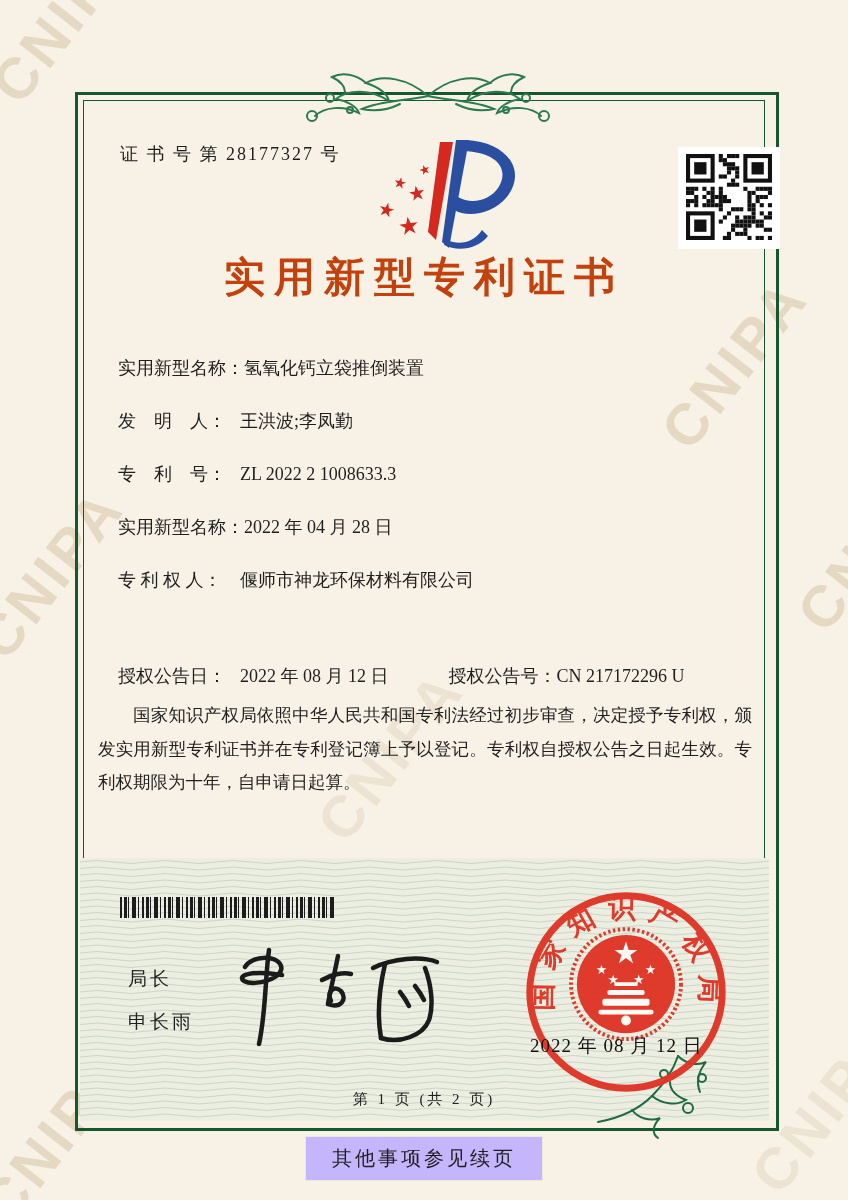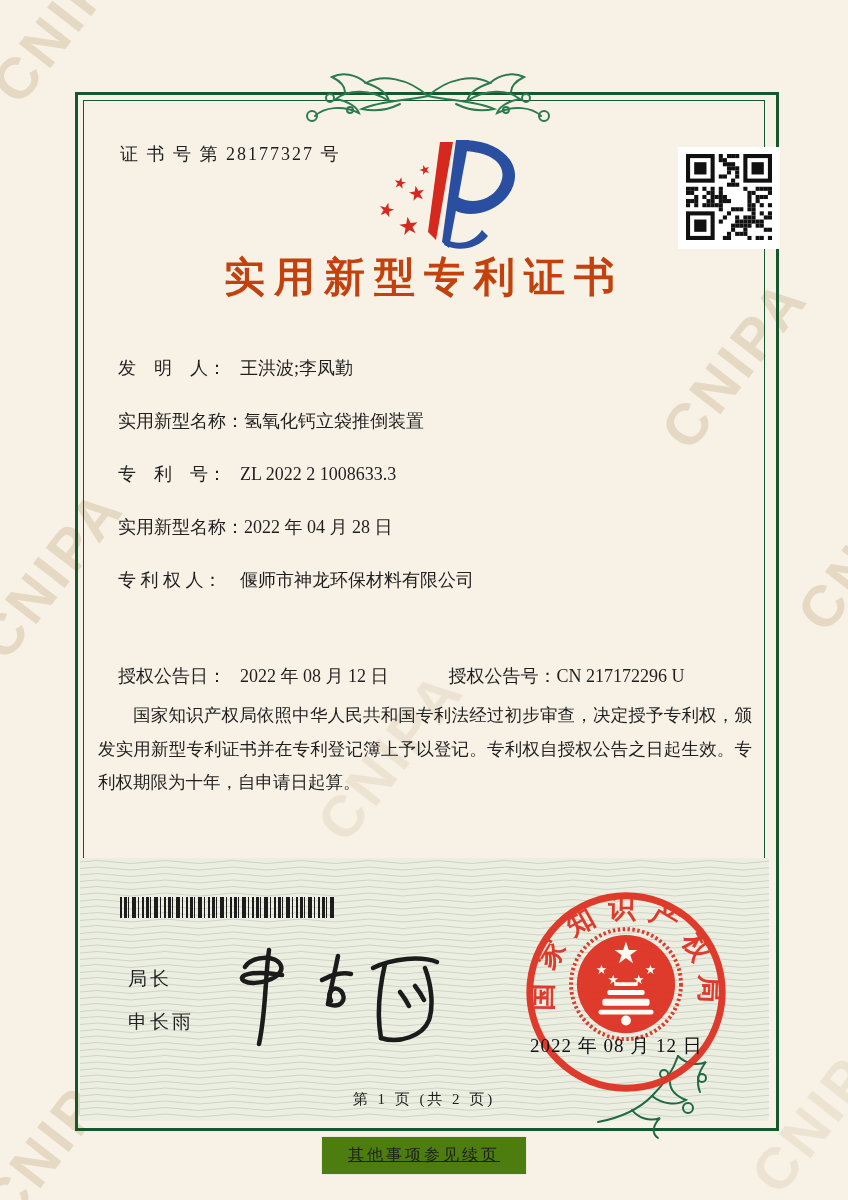--- a/index.html
+++ b/index.html
@@ -54,22 +54,22 @@
       #1c1c1c 18px 19px,transparent 19px 22px);}
   .director{position:absolute;left:128px;top:966px;font-size:19px;letter-spacing:3px;z-index:3;}
   .director .name{margin-top:17px;}
   .signature{position:absolute;left:225px;top:940px;width:230px;height:112px;z-index:4;}
   .seal{position:absolute;left:518px;top:884px;width:216px;height:216px;z-index:3;opacity:0.96;}
   .seal-date{position:absolute;left:530px;top:1033px;width:200px;font-size:19px;
     letter-spacing:1px;color:#121212;z-index:4;white-space:nowrap;}
   .page-info{position:absolute;left:75px;top:1090px;width:698px;text-align:center;
     font-size:15px;letter-spacing:3px;z-index:3;}
   .note-box{position:absolute;left:0;top:1136px;width:848px;text-align:center;z-index:3;}
-  .note-box span{display:inline-block;background:#4d7c0f;border:1px solid #eee8da;
-    padding:8px 26px;font-size:16px;letter-spacing:3px;text-decoration:underline;}
+  .note-box span{display:inline-block;background:#c4b5fd;border:1px solid #eee8da;
+    padding:8px 26px;font-size:20px;letter-spacing:3px;}
 </style>
 </head>
 <body>
 
 <span class="wm" style="left:-34px;top:-16px;">CNIPA</span>
 <span class="wm" style="left:636px;top:330px;">CNIPA</span>
 <span class="wm" style="left:-48px;top:540px;">CNIPA</span>
 <span class="wm" style="left:772px;top:512px;">CNIPA</span>
 <span class="wm faint" style="left:292px;top:722px;">CNIPA</span>
 <span class="wm" style="left:-44px;top:1104px;">CNIPA</span>
@@ -297,26 +297,26 @@
         <rect x="4" y="60" width="20" height="20" fill="#fff"></rect>
         <rect x="8" y="64" width="12" height="12"></rect>
       </g>
     </svg>
 </div>
 
 <div class="title">实用新型专利证书</div>
 
 <div class="fields">
   <div class="field-row">
+    <span class="field-label">实用新型名称：</span>
+    <span class="field-value">氢氧化钙立袋推倒装置</span>
+  </div>
+  <div class="field-row">
     <span class="field-label">发　明　人：</span>
     <span class="field-value">王洪波;李凤勤</span>
-  </div>
-  <div class="field-row">
-    <span class="field-label">实用新型名称：</span>
-    <span class="field-value">氢氧化钙立袋推倒装置</span>
   </div>
   <div class="field-row">
     <span class="field-label">专　利　号：</span>
     <span class="field-value">ZL 2022 2 1008633.3</span>
   </div>
   <div class="field-row">
     <span class="field-label">实用新型名称：</span>
     <span class="field-value">2022 年 04 月 28 日</span>
   </div>
   <div class="field-row">

